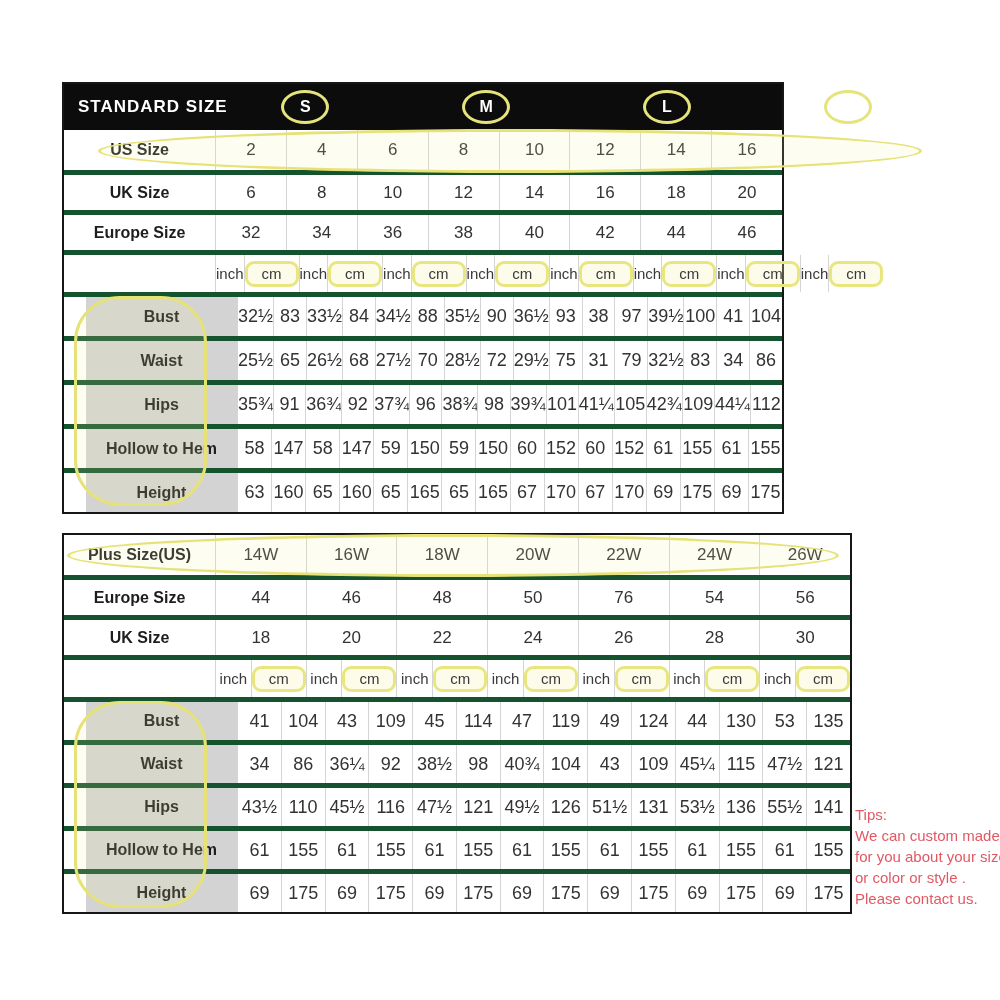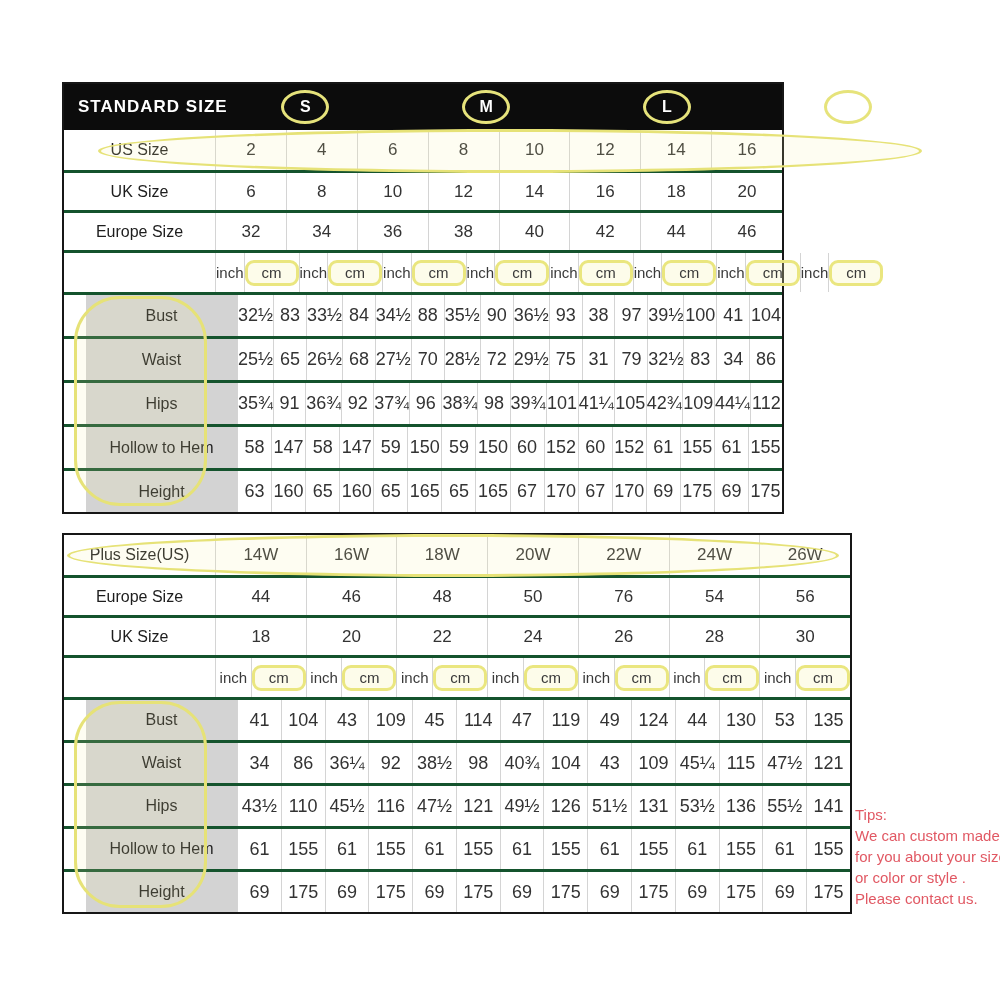--- a/index.html
+++ b/index.html
@@ -18,25 +18,25 @@
     color: #ffffff; font-weight: bold; font-size: 17px;
     letter-spacing: 1px; padding-left: 14px;
   }
   .group-circle {
     position: absolute; top: 6px; width: 48px; height: 34px;
     border: 3px solid #e6e37b; border-radius: 50%;
     display: flex; align-items: center; justify-content: center;
     color: #ffffff; font-weight: bold; font-size: 16px;
   }
 
-  .row { display: flex; border-top: 3px solid #14532d; }
+  .row { display: flex; border-top: 5px solid #14532d; }
   .rows > .row:first-child { border-top: none; }
   .label-cell {
     flex: 0 0 151px; display: flex; align-items: center; justify-content: center;
-    font-weight: normal; font-size: 16px; color: #1d1d1d;
+    font-weight: bold; font-size: 16px; color: #1d1d1d;
   }
   .val-cell {
     flex: 1; display: flex; align-items: center; justify-content: center;
     font-size: 17px; color: #333333; border-left: 1px solid #d4d4d4;
   }
   .val-cell.span2 { flex: 2; }
   .size-row  { height: 40px; }
   .unit-row  { height: 42px; }
   .unit-row .val-cell { font-size: 15px; color: #3a3a3a; }
   #standard-table .measure-row { height: 44px; }

